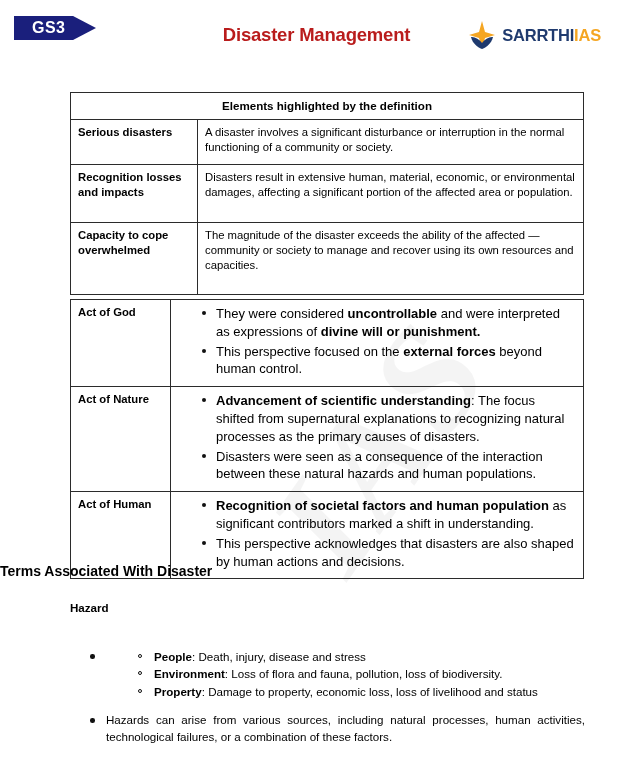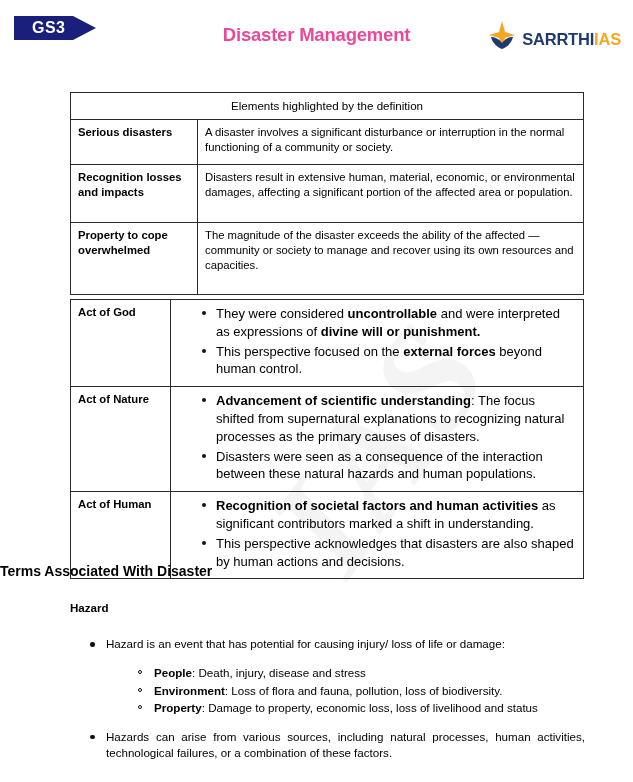--- a/index.html
+++ b/index.html
@@ -59,29 +59,29 @@
     clip-path: polygon(0 0, 72% 0, 100% 50%, 72% 100%, 0 100%);
   }
   .doc-title {
     position: absolute;
     left: 0;
     right: 0;
     top: 24px;
     text-align: center;
     font-size: 18.5px;
     font-weight: 700;
-    color: #ec4899;
+    color: #b91c1c;
     letter-spacing: -0.2px;
   }
   .brand {
     position: absolute;
-    right: 12px;
+    right: 32px;
     top: 21px;
     display: flex;
-    align-items: flex-end;
+    align-items: center;
     gap: 7px;
   }
   .brand-mark {
     width: 26px;
     height: 28px;
     display: block;
   }
   .brand-text {
     font-size: 16.5px;
     font-weight: 700;
@@ -102,21 +102,21 @@
   .doc-table td, .doc-table th {
     border: 1px solid #2b2b2b;
     vertical-align: top;
     padding: 5px 7px 6px 7px;
     font-size: 11.3px;
     line-height: 1.36;
     background: transparent;
   }
   .doc-table .tbl-head {
     text-align: center;
-    font-weight: 400;
+    font-weight: 700;
     font-size: 11.6px;
     padding-top: 5px;
     padding-bottom: 5px;
   }
   .doc-table td.label-cell {
     font-weight: 700;
     font-size: 11.3px;
   }
   .doc-table td.body-cell { font-weight: 400; }
 
@@ -270,21 +270,21 @@
     </tr>
     <tr class="r1">
       <td class="label-cell">Serious disasters</td>
       <td class="body-cell">A disaster involves a significant disturbance or interruption in the normal functioning of a community or society.</td>
     </tr>
     <tr class="r2">
       <td class="label-cell">Recognition losses and impacts</td>
       <td class="body-cell">Disasters result in extensive human, material, economic, or environmental damages, affecting a significant portion of the affected area or population.</td>
     </tr>
     <tr class="r3">
-      <td class="label-cell">Property to cope overwhelmed</td>
+      <td class="label-cell">Capacity to cope overwhelmed</td>
       <td class="body-cell">The magnitude of the disaster exceeds the ability of the affected — community or society to manage and recover using its own resources and capacities.</td>
     </tr>
   </tbody>
 </table>
 
 <table class="doc-table" id="table-evolution">
   <colgroup>
       <col class="c1">
       <col class="c2">
     </colgroup>
@@ -304,35 +304,34 @@
         <ul class="cell-bullets">
           <li><b>Advancement of scientific understanding</b>: The focus shifted from supernatural explanations to recognizing natural processes as the primary causes of disasters.</li>
           <li>Disasters were seen as a consequence of the interaction between these natural hazards and human populations.</li>
         </ul>
       </td>
     </tr>
     <tr class="r3">
       <td class="label-cell">Act of Human</td>
       <td class="body-cell">
         <ul class="cell-bullets">
-          <li><b>Recognition of societal factors and human activities</b> as significant contributors marked a shift in understanding.</li>
+          <li><b>Recognition of societal factors and human population</b> as significant contributors marked a shift in understanding.</li>
           <li>This perspective acknowledges that disasters are also shaped by human actions and decisions.</li>
         </ul>
       </td>
     </tr>
   </tbody>
 </table>
 
 <div class="section-title">Terms Associated With Disaster</div>
 <div class="sub-heading">Hazard</div>
 
 <div class="body-list">
   <ul class="lvl1">
     <li>
-      <span>Hazard is an event that has potential for causing injury/ loss of life or damage:</span>
       <ul class="lvl2">
         <li><b>People</b>: Death, injury, disease and stress</li>
         <li><b>Environment</b>: Loss of flora and fauna, pollution, loss of biodiversity.</li>
         <li><b>Property</b>: Damage to property, economic loss, loss of livelihood and status</li>
       </ul>
     </li>
     <li class="justified">Hazards can arise from various sources, including natural processes, human activities, technological failures, or a combination of these factors.</li>
   </ul>
 </div>
 

